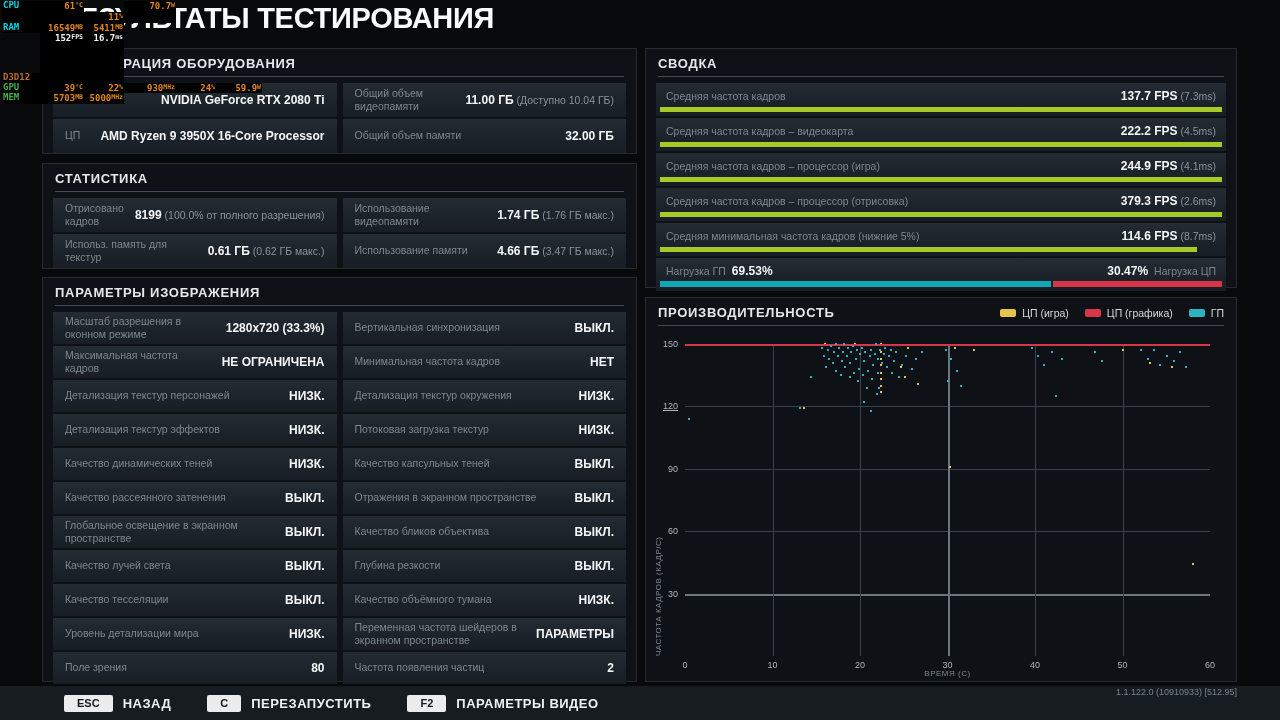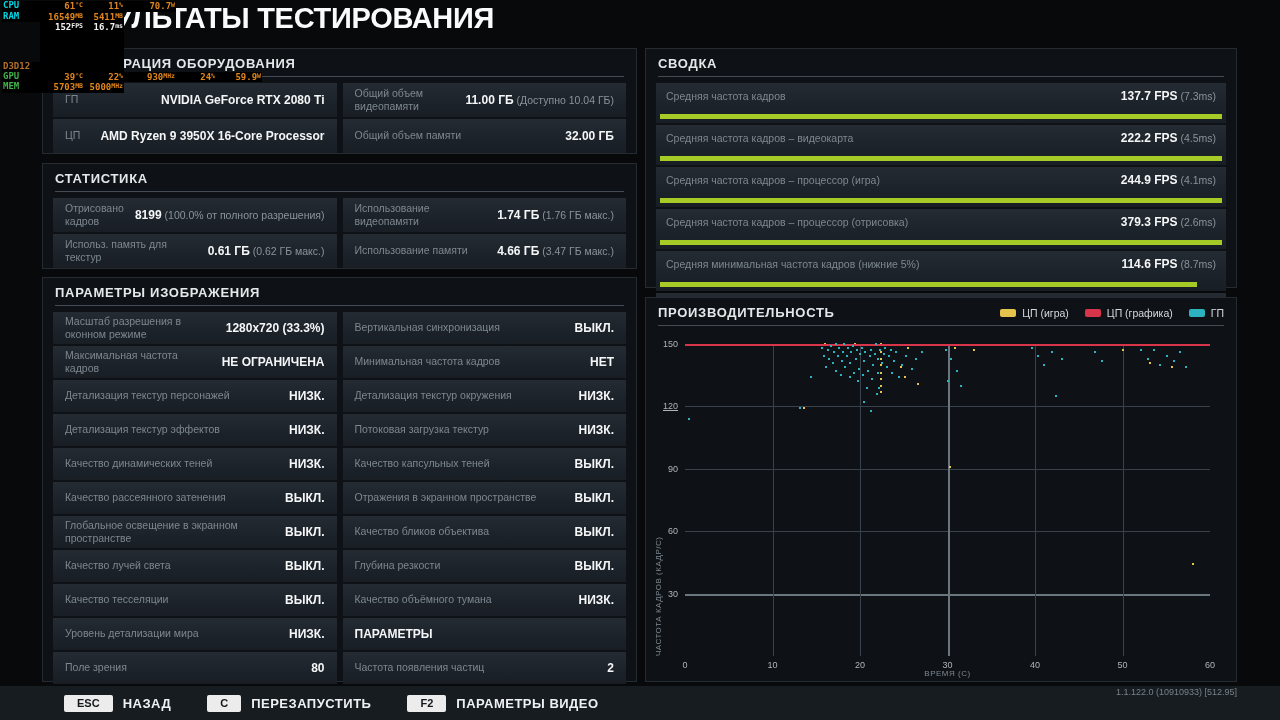--- a/index.html
+++ b/index.html
@@ -30,21 +30,21 @@
 
   .cfg-row { display:grid; grid-template-columns:1fr 1fr; gap:6px; }
   .cell { background:linear-gradient(180deg,#242b32 0%,#1c2229 60%,#181e24 100%);
           display:flex; align-items:center; justify-content:space-between; padding:0 12px; gap:8px; }
   .cell.h34 { height:34px; } .cell.h32 { height:32px; }
   .cell-label { color:#7e878f; font-size:10.5px; line-height:1.25; }
   .cell-value { color:#f4f6f7; font-size:12px; font-weight:bold; text-align:right; white-space:nowrap; }
   .cell-extra { color:#8b939b; font-weight:normal; font-size:10.5px; }
 
   
-  .sum-row { position:relative; background:linear-gradient(180deg,#242b32 0%,#1c2229 60%,#181e24 100%); height:40px; padding:6px 10px 0; }
+  .sum-row { position:relative; background:linear-gradient(180deg,#242b32 0%,#1c2229 60%,#181e24 100%); height:33px; padding:6px 10px 0; }
   .sum-line { display:flex; justify-content:space-between; align-items:baseline; }
   .sum-label { color:#7e878f; font-size:10.5px; }
   .sum-value { color:#f4f6f7; font-size:12px; font-weight:bold; white-space:nowrap; }
   .sum-extra { color:#8b939b; font-weight:normal; font-size:10.5px; }
   .sum-bar-track { position:absolute; left:4px; right:4px; bottom:4px; height:5px; }
   .sum-bar { height:100%; }
   .load-bars { position:absolute; left:4px; right:4px; bottom:4px; height:6px; display:flex; gap:2px; }
   .load-line { display:flex; justify-content:space-between; align-items:baseline; }
   .lgroup { display:flex; gap:6px; align-items:baseline; }
 
@@ -73,21 +73,21 @@
 </style>
 </head>
 <body>
 
 <div class="page-title">РЕЗУЛЬТАТЫ ТЕСТИРОВАНИЯ</div>
 
 <div class="osd" id="osd">
     <div class="osd-row">
       <span class="osd-label" style="color: rgb(0, 213, 228);">CPU</span>
       <span class="osd-seg" style="min-width: 44px;">61<span class="u">°C</span></span>
-      <span class="osd-seg" style="min-width: 40px;">11<span class="u">%</span></span>
+      <span class="osd-seg" style="min-width: 40px; margin-top: 11px;">11<span class="u">%</span></span>
       <span class="osd-seg" style="min-width: 52px;">70.7<span class="u">W</span></span>
     </div>
     <div class="osd-row">
       <span class="osd-label" style="color: rgb(0, 213, 228);">RAM</span>
       <span class="osd-seg" style="min-width: 44px;">16549<span class="u">MB</span></span>
       <span class="osd-seg" style="min-width: 40px;">5411<span class="u">MB</span></span>
     </div>
     <div class="osd-row">
       <span class="osd-label" style="color: rgb(179, 112, 43); margin-top: 40px;">D3D12</span>
       <span class="osd-seg white" style="min-width: 44px;">152<span class="u">FPS</span></span>
@@ -255,20 +255,21 @@
           <span class="cell-label">Качество объёмного тумана</span>
           <span class="cell-value">НИЗК.</span>
         </div>
       </div>
       <div class="cfg-row">
         <div class="cell h32">
           <span class="cell-label">Уровень детализации мира</span>
           <span class="cell-value">НИЗК.</span>
         </div>
         <div class="cell h32">
+          <span class="cell-label">Переменная частота шейдеров в экранном пространстве</span>
           <span class="cell-value">ПАРАМЕТРЫ</span>
         </div>
       </div>
       <div class="cfg-row">
         <div class="cell h32">
           <span class="cell-label">Поле зрения</span>
           <span class="cell-value">80</span>
         </div>
         <div class="cell h32">
           <span class="cell-label">Частота появления частиц</span>

